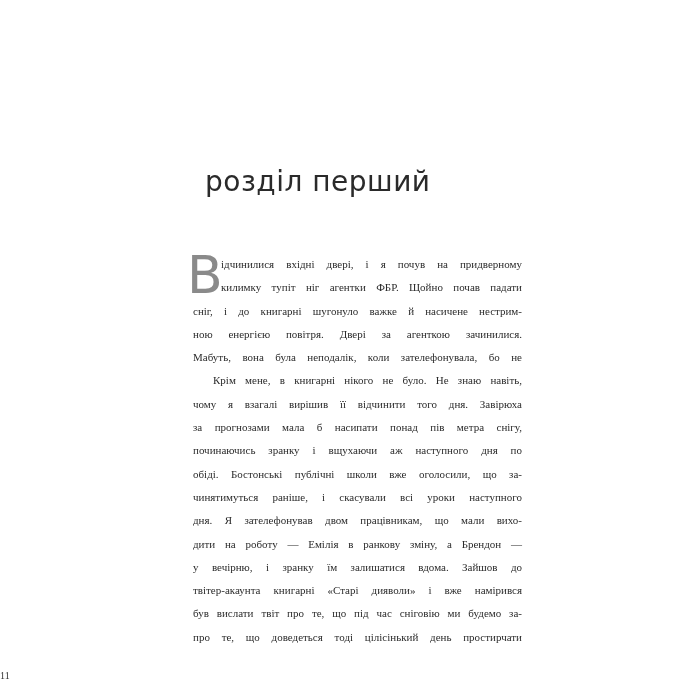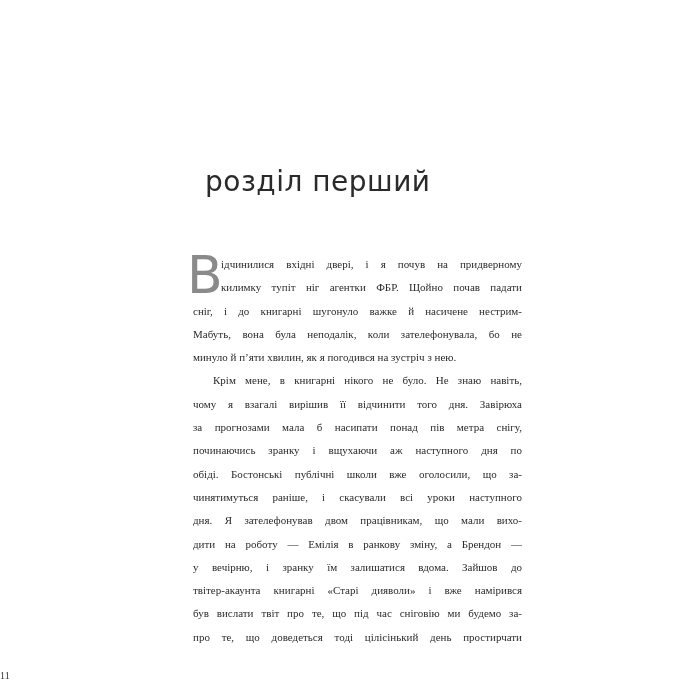--- a/index.html
+++ b/index.html
@@ -36,22 +36,22 @@
 <div class="page">
   <h1 class="chapter-title">розділ перший</h1>
 
   <span class="drop-cap">В</span>
 
   <div class="body-text">
     <div>
       <span class="line drop">ідчинилися вхідні двері, і я почув на придверному</span>
       <span class="line drop">килимку тупіт ніг агентки ФБР. Щойно почав падати</span>
       <span class="line">сніг, і до книгарні шугонуло важке й насичене нестрим-</span>
+      <span class="line">ною енергією повітря. Двері за агенткою зачинилися.</span>
       <span class="line">Мабуть, вона була неподалік, коли зателефонувала, бо не</span>
-      <span class="line last">минуло й п’яти хвилин, як я погодився на зустріч з нею.</span>
     </div>
     <div>
       <span class="line indent">Крім мене, в книгарні нікого не було. Не знаю навіть,</span>
       <span class="line">чому я взагалі вирішив її відчинити того дня. Завірюха</span>
       <span class="line">за прогнозами мала б насипати понад пів метра снігу,</span>
       <span class="line">починаючись зранку і вщухаючи аж наступного дня по</span>
       <span class="line">обіді. Бостонські публічні школи вже оголосили, що за-</span>
       <span class="line">чинятимуться раніше, і скасували всі уроки наступного</span>
       <span class="line">дня. Я зателефонував двом працівникам, що мали вихо-</span>
       <span class="line">дити на роботу — Емілія в ранкову зміну, а Брендон —</span>

